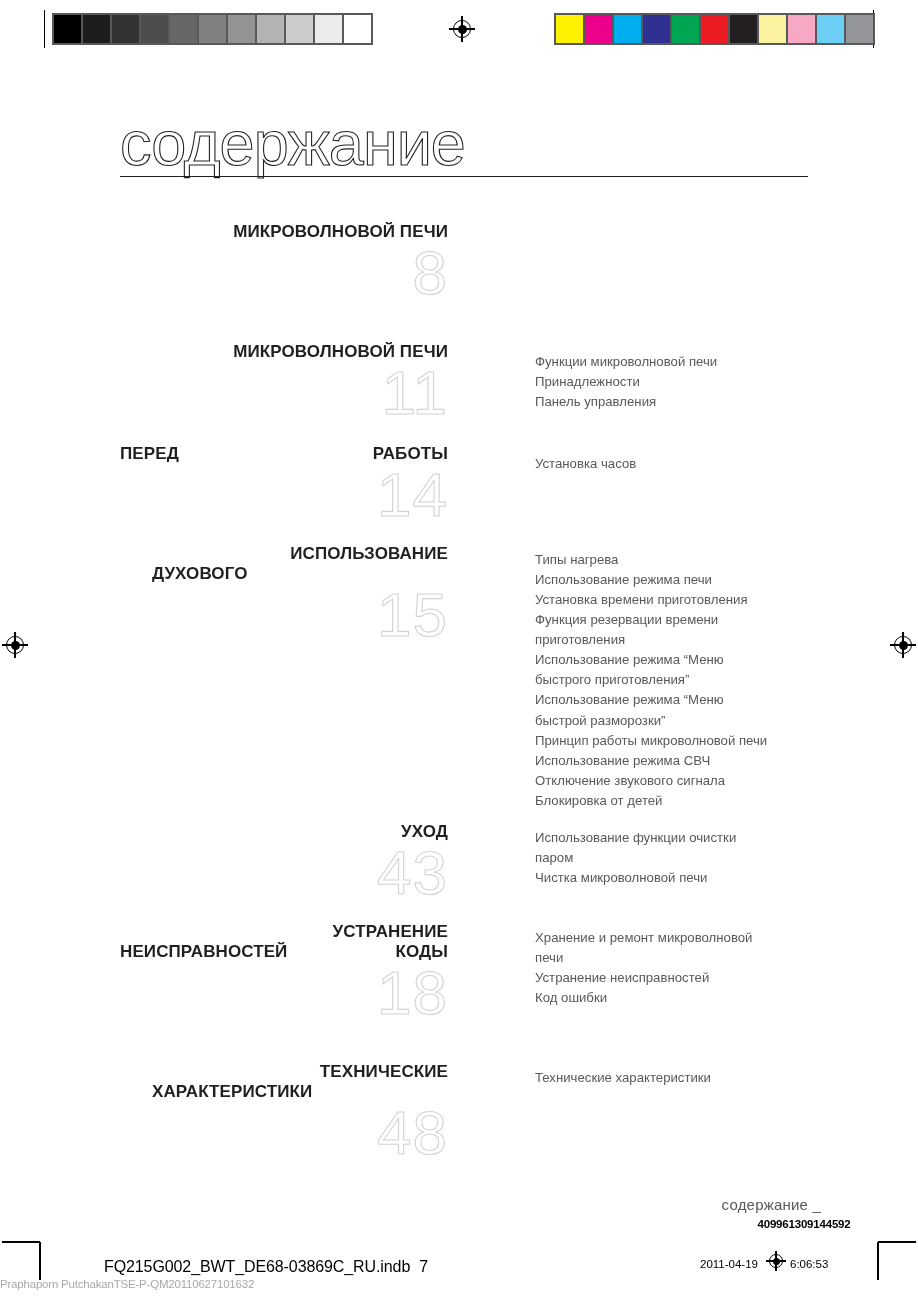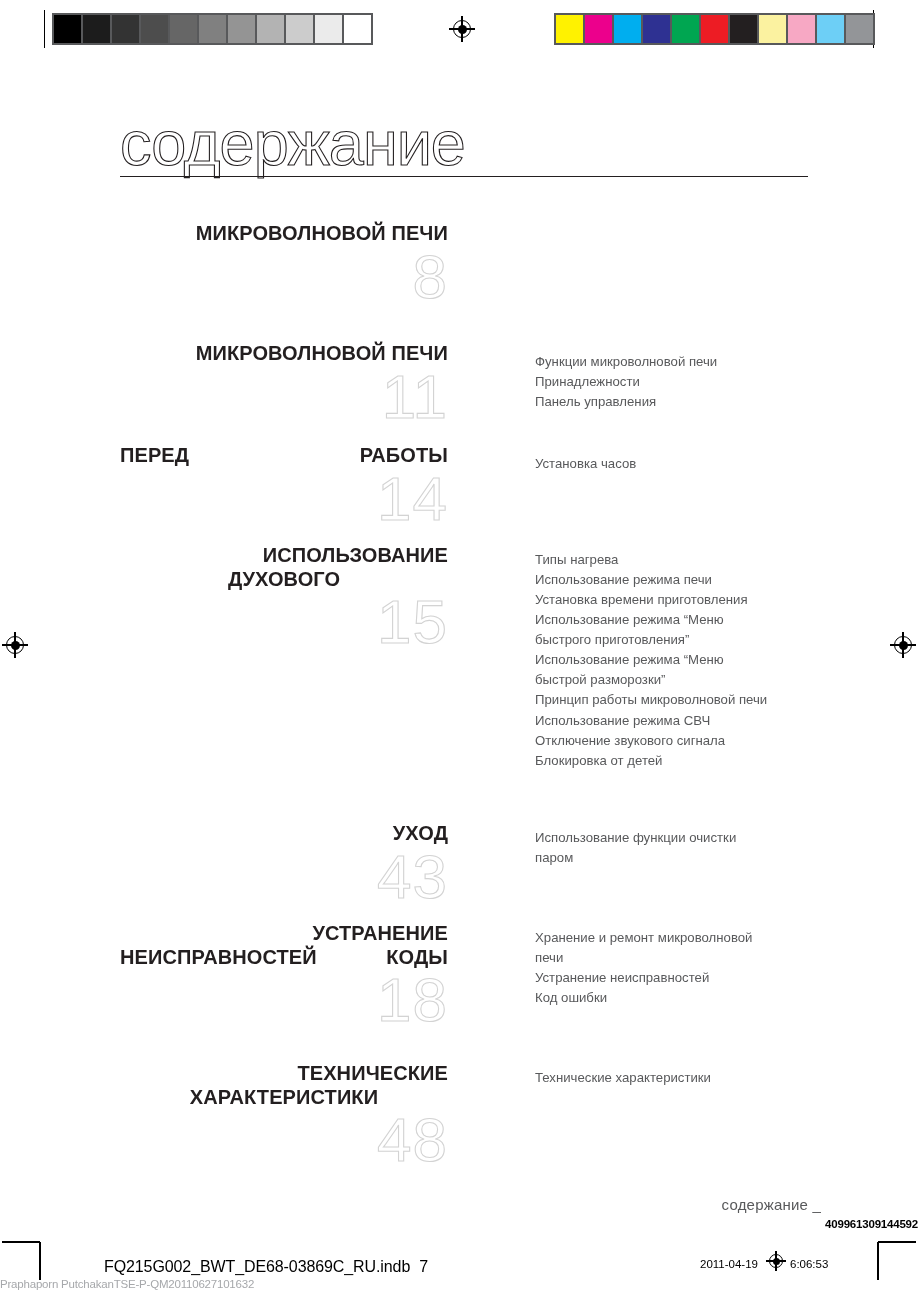--- a/index.html
+++ b/index.html
@@ -134,33 +134,33 @@
     position: relative;
     width: 918px;
   }
   .toc-left {
     position: absolute;
     left: 120px;
     width: 328px;
     box-sizing: border-box;
   }
   .head-line {
-    font-size: 20px;
+    font-size: 17px;
     font-weight: bold;
     color: #231f20;
     line-height: 1.18;
     letter-spacing: 0.1px;
     text-align: right;
     white-space: nowrap;
   }
   .head-line.justify {
     display: flex;
     justify-content: space-between;
   }
-  .head-line.left { text-align: center; }
+  .head-line.left { text-align: left; margin-left: 32px; }
   .pagenum {
     font-size: 62px;
     font-weight: 400;
     line-height: 0.92;
     text-align: right;
     color: #ffffff;
     -webkit-text-stroke: 1.1px #d3d3d3;
     letter-spacing: 1px;
     margin-top: 2px;
   }
@@ -223,21 +223,21 @@
     font-size: 11.5px;
     color: #000000;
     white-space: nowrap;
   }
   .meta-date .meta-time { padding-left: 32px; }
   .meta-code {
     position: absolute;
     left: 690px;
     top: 1218px;
     width: 228px;
-    text-align: right;
+    text-align: center;
     font-size: 11.5px;
     font-weight: bold;
     color: #000000;
     letter-spacing: -0.2px;
     white-space: nowrap;
   }
 </style>
 </head>
 <body>
 
@@ -331,38 +331,41 @@
       <div class="toc-row" style="position: absolute; top: 322px; left: 0px;">
         <div class="toc-left">
           <div class="head-line">ИСПОЛЬЗОВАНИЕ</div>
           <div class="head-line left">ДУХОВОГО</div>
           <div class="pagenum">15</div>
         </div>
         <div class="toc-right" style="top: 6px;">
           <div>Типы нагрева</div>
           <div>Использование режима печи</div>
           <div>Установка времени приготовления</div>
+          <div>Функция резервации времени
+приготовления</div>
           <div>Использование режима “Меню
 быстрого приготовления”</div>
           <div>Использование режима “Меню
 быстрой разморозки”</div>
           <div>Принцип работы микроволновой печи</div>
           <div>Использование режима СВЧ</div>
           <div>Отключение звукового сигнала</div>
           <div>Блокировка от детей</div>
         </div>
       </div>
       <div class="toc-row" style="position: absolute; top: 600px; left: 0px;">
         <div class="toc-left">
           <div class="head-line">УХОД</div>
           <div class="pagenum">43</div>
         </div>
         <div class="toc-right" style="top: 6px;">
           <div>Использование функции очистки
 паром</div>
+          <div>Чистка микроволновой печи</div>
         </div>
       </div>
       <div class="toc-row" style="position: absolute; top: 700px; left: 0px;">
         <div class="toc-left">
           <div class="head-line">УСТРАНЕНИЕ</div>
           <div class="head-line justify">
             <span>НЕИСПРАВНОСТЕЙ</span>
             <span>КОДЫ</span>
           </div>
           <div class="pagenum">18</div>

